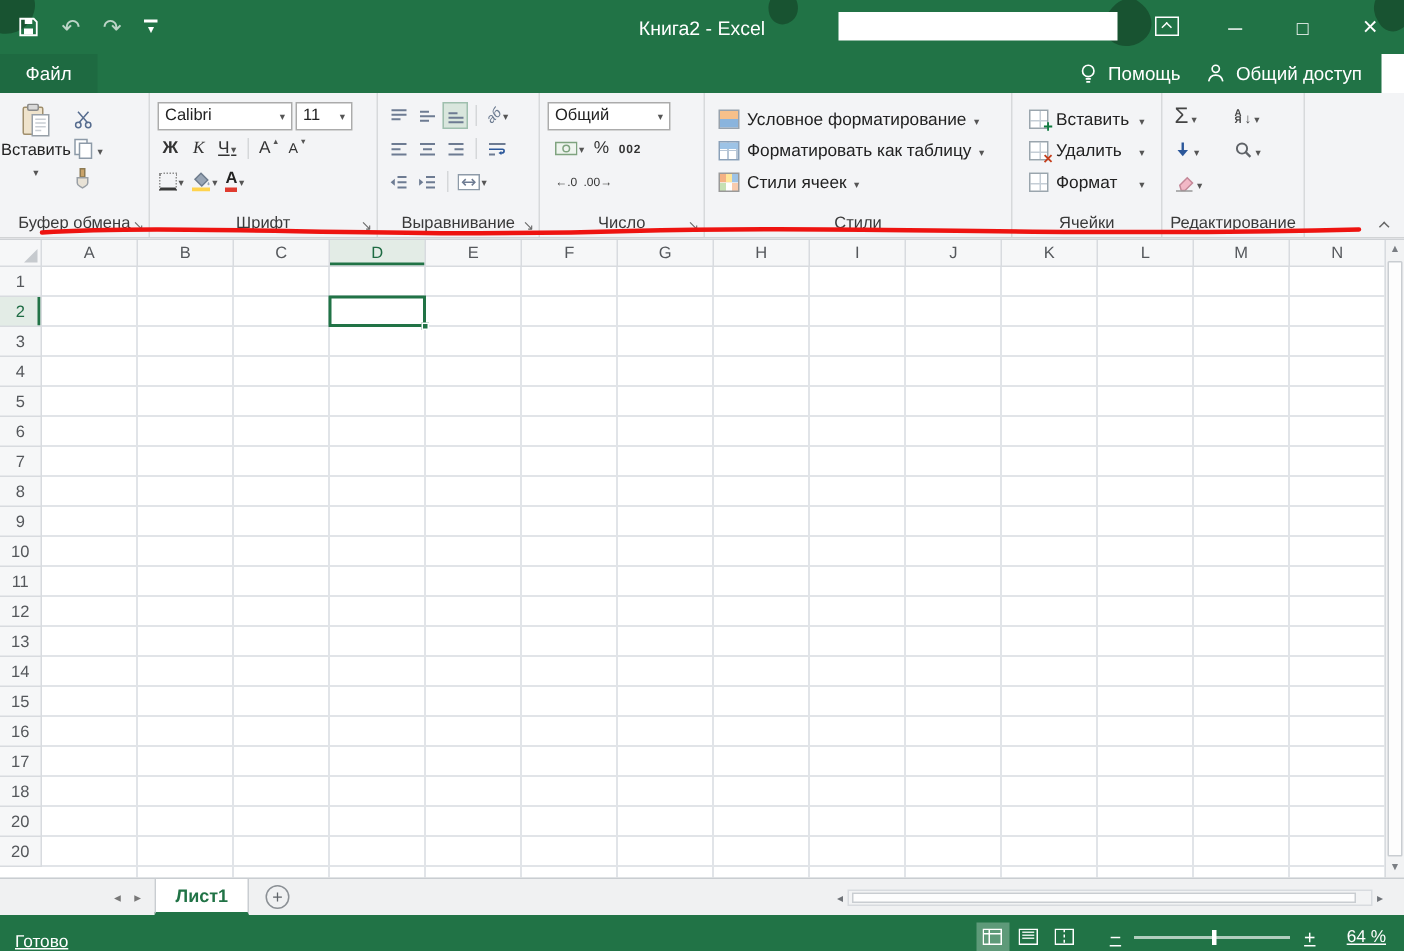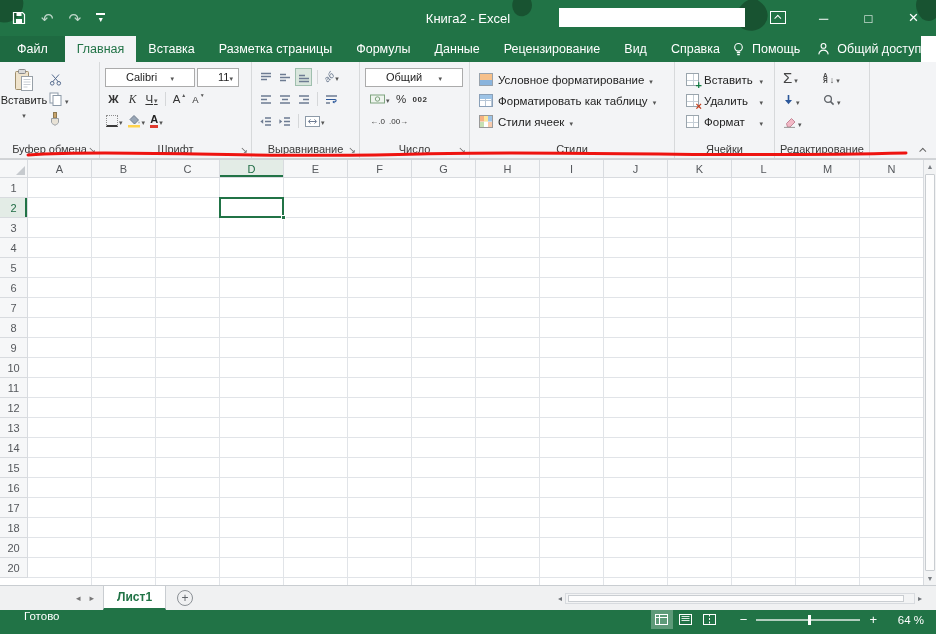--- a/index.html
+++ b/index.html
@@ -39,21 +39,21 @@
   .rtab.active{background:var(--ribbon-bg);color:var(--excel-green);}
   .right-tabs{margin-left:auto;display:flex;align-items:center;gap:7px;padding-right:13px;white-space:nowrap;}
   .right-tabs .lbl{margin-right:10px;}
   
   .ribbon{position:absolute;left:0;top:62px;right:0;height:97px;background:var(--ribbon-bg);border-bottom:1px solid #d2d4d6;display:flex;}
   .rgroup{position:relative;border-right:1px solid #d7d9db;padding:3px 2px 16px 2px;flex:0 0 auto;}
   .rlabel{position:absolute;left:0;right:0;bottom:1px;height:14px;text-align:center;font-size:11px;color:#3a3a3a;}
   .launcher{position:absolute;right:3px;bottom:2px;font-size:9px;line-height:9px;color:#6a6a6a;}
   .gbody{height:100%;}
   .frow{display:flex;align-items:center;gap:2px;margin:2px 3px;height:20px;}
-  .combo{height:19px;background:#fff;border:1px solid #ababab;display:flex;align-items:center;justify-content:space-between;padding:0 20px;font-size:11px;color:#222;}
+  .combo{height:19px;background:#fff;border:1px solid #ababab;display:flex;align-items:center;justify-content:space-between;padding:0 4px;font-size:11px;color:#222;}
   .tbtn{min-width:17px;height:18px;display:flex;align-items:center;justify-content:center;gap:1px;font-size:11.5px;color:#333;padding:0 1px;}
   .tbtn.bold{font-weight:bold;}
   .tbtn.italic{font-style:italic;font-family:"Liberation Serif","DejaVu Serif",serif;}
   .tbtn.underline{text-decoration:none;}
   .tbtn.underline span{text-decoration:underline;}
   .vsep{width:1px;height:14px;background:#d5d7d9;margin:0 3px;}
   .supt{font-style:normal;font-size:5px;color:#555;align-self:flex-start;margin-top:2px;}
   .small-a{font-size:9.5px;}
   .borders-ic{width:12px;height:12px;border:1px dotted #8f8f8f;border-bottom:2px solid #3a3a3a;}
   .acolor{font-size:11px;font-weight:bold;color:#222;line-height:10px;}
@@ -109,21 +109,21 @@
   .vthumb{position:absolute;left:1px;right:1px;top:14px;bottom:14px;background:#fdfdfd;border:1px solid #c9cdd1;border-radius:1px;}
   
   .sheetbar{position:absolute;left:0;right:0;top:585px;height:25px;background:#f0f1f2;border-top:1px solid #c9cdd1;display:flex;align-items:stretch;font-size:12px;}
   .snav{display:flex;align-items:center;gap:9px;padding-left:76px;color:#787878;font-size:9px;}
   .sheet-tab{background:#fff;color:var(--excel-green);font-weight:bold;display:flex;align-items:center;padding:0 13px;border-left:1px solid #c9cdd1;border-right:1px solid #c9cdd1;border-bottom:2px solid var(--excel-green);margin-left:9px;font-size:12px;}
   .add-sheet{width:16px;height:16px;border:1px solid #8b9095;border-radius:50%;color:#5f6469;display:flex;align-items:center;justify-content:center;font-size:12px;line-height:12px;margin:auto 0;margin-left:11px;}
   .hscroll{margin-left:auto;display:flex;align-items:center;gap:3px;width:378px;padding-right:14px;color:#6e7277;font-size:8px;}
   .htrack{position:relative;flex:1;height:11px;background:#f2f3f4;border:1px solid #d8dbdf;}
   .hthumb{position:absolute;left:2px;right:10px;top:1px;bottom:1px;background:#fdfdfd;border:1px solid #c9cdd1;}
   
-  .statusbar{position:absolute;left:0;right:0;top:610px;height:24px;background:var(--excel-green);color:#fff;display:flex;align-items:flex-start;font-size:11.5px;padding-left:24px;}
+  .statusbar{position:absolute;left:0;right:0;top:610px;height:24px;background:var(--excel-green);color:#fff;display:flex;align-items:flex-end;font-size:11.5px;padding-left:10px;text-decoration:underline;}
   .status-right{margin-left:auto;display:flex;align-items:center;gap:9px;padding-right:12px;}
   .views{display:flex;align-items:center;gap:2px;margin-right:10px;}
   .vbtn{width:22px;height:19px;display:flex;align-items:center;justify-content:center;}
   .vbtn.sel{background:rgba(255,255,255,.28);}
   .zoom-glyph{font-size:13px;line-height:13px;}
   .ztrack{position:relative;width:104px;height:2px;background:rgba(255,255,255,.65);}
   .zthumb{position:absolute;left:50%;top:-4px;width:3px;height:10px;background:#fff;}
   .zlabel{min-width:38px;text-align:right;}
 </style>
 </head>
@@ -153,30 +153,20 @@
     </div>
   <div class="win">
     <span class="wbtn">─</span>
     <span class="wbtn">□</span>
     <span class="wbtn close">×</span>
   </div>
 </div>
 
 <div class="tabbar">
   <div class="file-tab">Файл</div>
-  <div id="ribbon-tabs" style="display:flex;align-items:stretch;">
-      <div class="rtab active">Главная</div>
-      <div class="rtab">Вставка</div>
-      <div class="rtab">Разметка страницы</div>
-      <div class="rtab">Формулы</div>
-      <div class="rtab">Данные</div>
-      <div class="rtab">Рецензирование</div>
-      <div class="rtab">Вид</div>
-      <div class="rtab">Справка</div>
-    </div>
   <div class="right-tabs">
     <svg width="13" height="15" viewBox="0 0 13 15">
       <circle cx="6.5" cy="5.3" r="3.8" fill="none" stroke="#fff" stroke-width="1.1"></circle>
       <path d="M4.8 10.6h3.4M5.2 12.6h2.6" stroke="#fff" stroke-width="1.1" fill="none"></path>
     </svg>
     <span class="lbl">Помощь</span>
     <svg width="13" height="14" viewBox="0 0 13 14">
       <circle cx="6.5" cy="3.9" r="2.4" fill="none" stroke="#fff" stroke-width="1.1"></circle>
       <path d="M1.8 12.3c.5-2.9 2.4-4.2 4.7-4.2s4.2 1.3 4.7 4.2" fill="none" stroke="#fff" stroke-width="1.1"></path>
     </svg>
@@ -356,21 +346,21 @@
     </div>
     <div class="rlabel">
       <span>Выравнивание</span>
       <span class="launcher">↘</span>
     </div>
   </div>
 
   <div class="rgroup" style="width:110px">
     <div class="gbody">
       <div class="frow">
-        <div class="combo" style="width:98px">
+        <div class="combo" style="width:82px">
           <span>Общий</span>
           <span class="dd"></span>
         </div>
       </div>
       <div class="frow" style="padding-left:4px">
         <div class="tbtn">
           <svg width="15" height="10" viewBox="0 0 15 10">
               <rect x="0.5" y="1" width="14" height="8" fill="#eef4ee" stroke="#7fa37f"></rect>
               <circle cx="7.5" cy="5" r="2.2" fill="none" stroke="#7fa37f"></circle>
             </svg>

